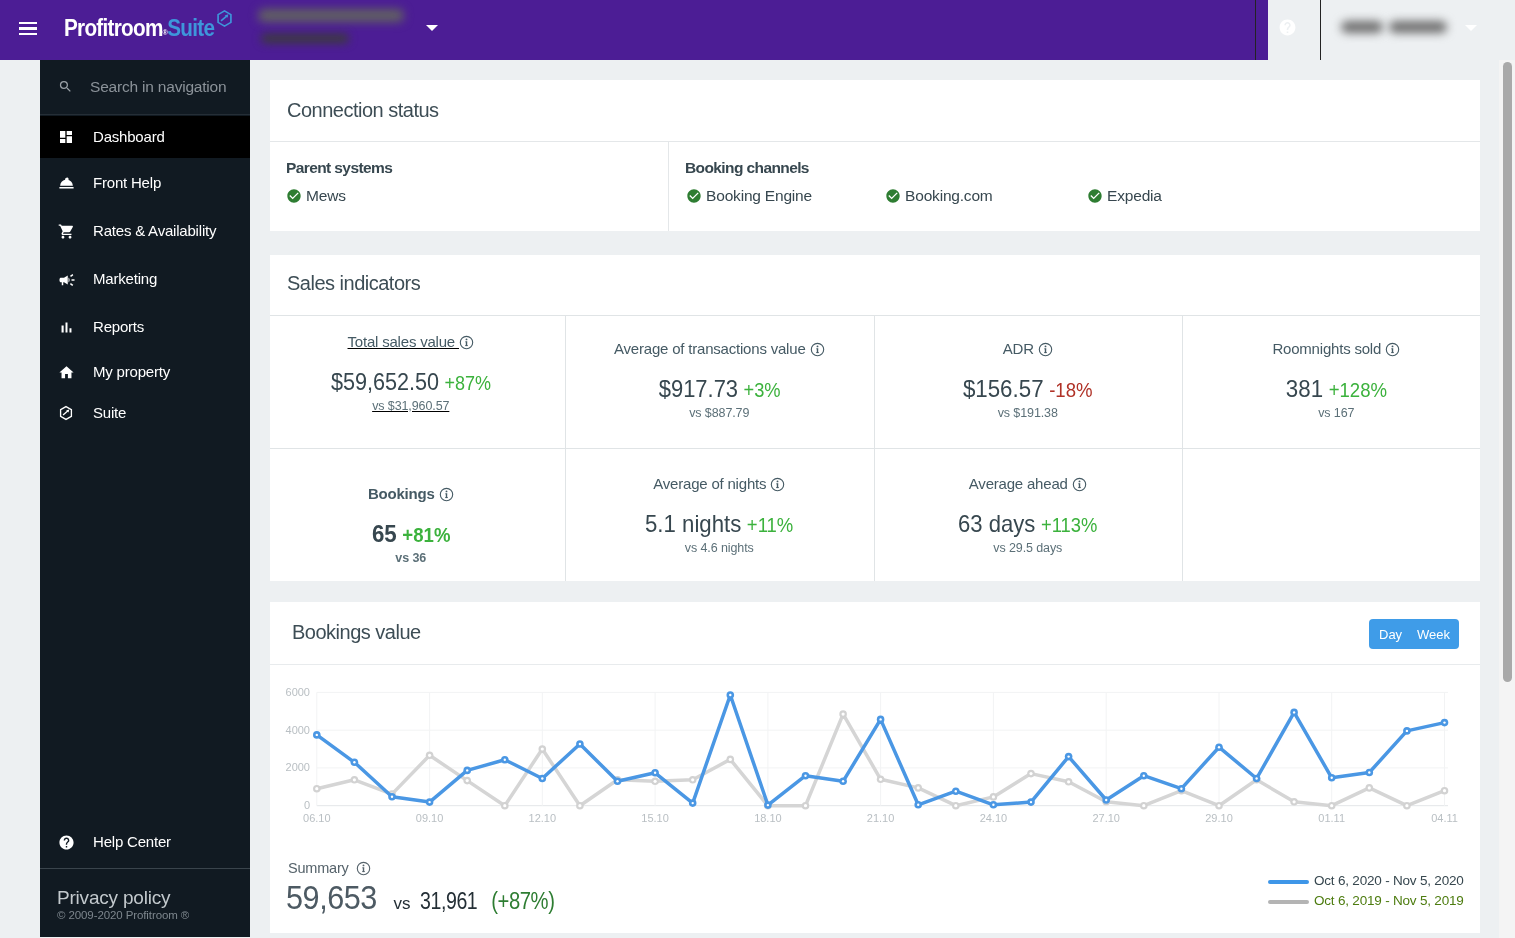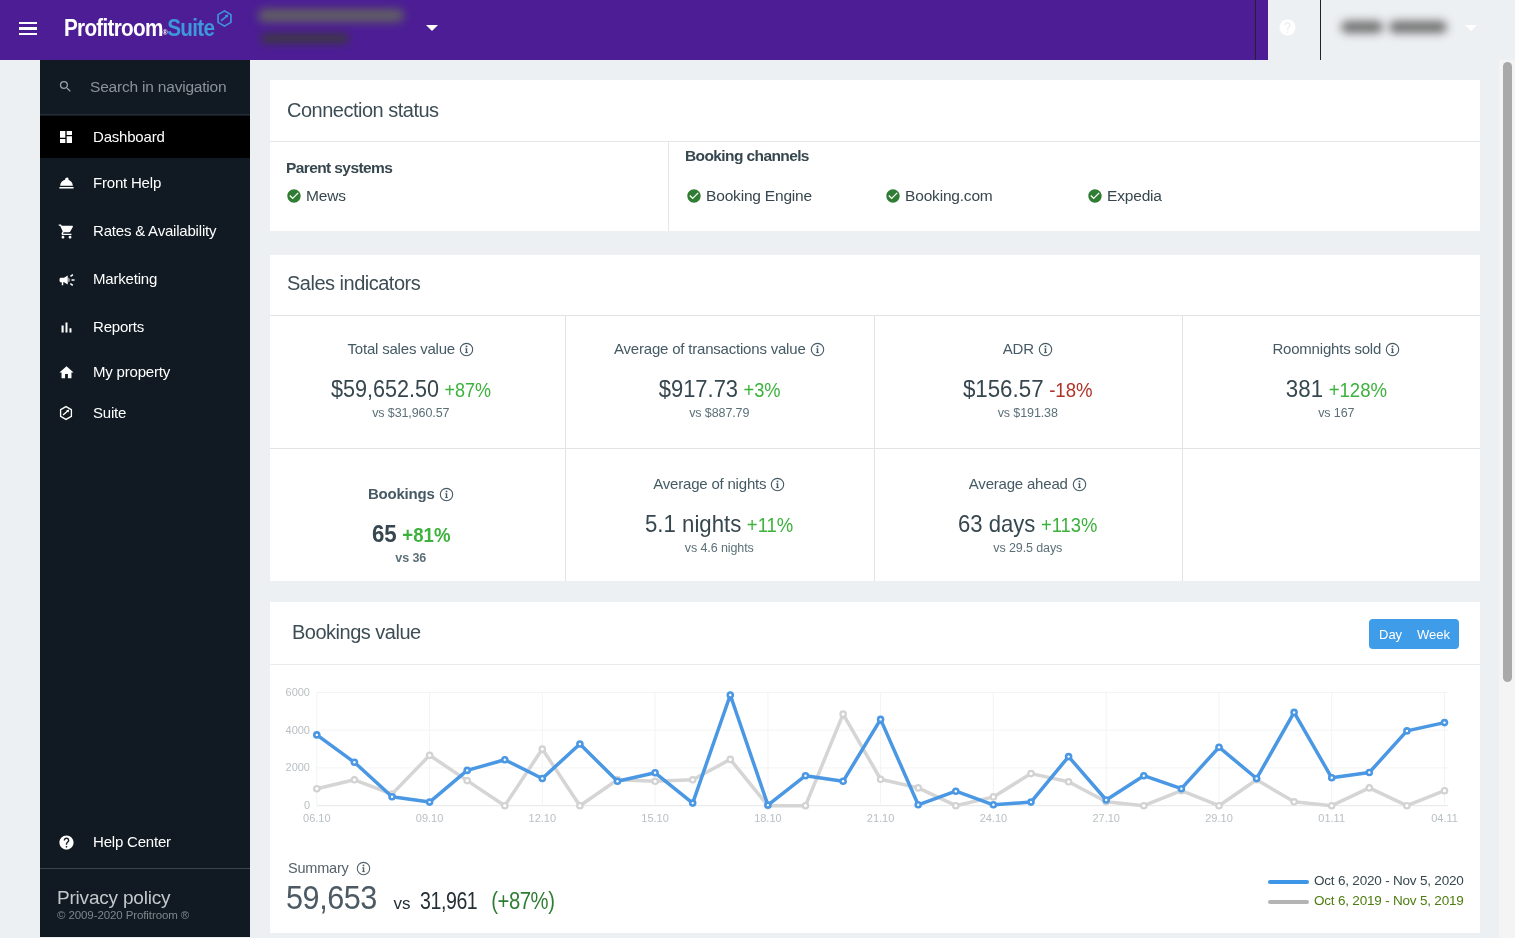--- a/index.html
+++ b/index.html
@@ -143,41 +143,41 @@
 <div id="content">
 
   <div class="card" style="top:20px;height:151px;">
     <div class="cardtitle abs" style="left:17px;top:19px;">Connection status</div>
     <div class="abs" style="left:0;top:61px;width:1210px;height:1px;background:#e4e7e9;"></div>
     <div class="abs" style="left:398px;top:61px;width:1px;height:90px;background:#e4e7e9;"></div>
     <div class="bold16 abs" style="left:16px;top:79px;">Parent systems</div>
     <div class="abs chan" style="left:16px;top:107px;"><svg width="16" height="16" viewBox="0 0 24 24" style="vertical-align:-3px;">
           <path d="M12 2C6.48 2 2 6.48 2 12s4.48 10 10 10 10-4.48 10-10S17.52 2 12 2zm-2 15-5-5 1.41-1.41L10 14.17l7.59-7.59L19 8l-9 9z" fill="#2e7d32"></path>
         </svg> Mews</div>
-    <div class="bold16 abs" style="left:415px;top:67px;">Booking channels</div>
+    <div class="bold16 abs" style="left:415px;top:79px;">Booking channels</div>
     <div class="abs chan" style="left:416px;top:107px;"><svg width="16" height="16" viewBox="0 0 24 24" style="vertical-align:-3px;">
           <path d="M12 2C6.48 2 2 6.48 2 12s4.48 10 10 10 10-4.48 10-10S17.52 2 12 2zm-2 15-5-5 1.41-1.41L10 14.17l7.59-7.59L19 8l-9 9z" fill="#2e7d32"></path>
         </svg> Booking Engine</div>
     <div class="abs chan" style="left:615px;top:107px;"><svg width="16" height="16" viewBox="0 0 24 24" style="vertical-align:-3px;">
           <path d="M12 2C6.48 2 2 6.48 2 12s4.48 10 10 10 10-4.48 10-10S17.52 2 12 2zm-2 15-5-5 1.41-1.41L10 14.17l7.59-7.59L19 8l-9 9z" fill="#2e7d32"></path>
         </svg> Booking.com</div>
     <div class="abs chan" style="left:817px;top:107px;"><svg width="16" height="16" viewBox="0 0 24 24" style="vertical-align:-3px;">
           <path d="M12 2C6.48 2 2 6.48 2 12s4.48 10 10 10 10-4.48 10-10S17.52 2 12 2zm-2 15-5-5 1.41-1.41L10 14.17l7.59-7.59L19 8l-9 9z" fill="#2e7d32"></path>
         </svg> Expedia</div>
   </div>
 
   <div class="card" style="top:195px;height:326px;overflow:hidden;">
     <div class="cardtitle abs" style="left:17px;top:17px;">Sales indicators</div>
     <div class="abs" style="left:0;top:60px;width:1210px;height:1px;background:#e0e4e6;"></div>
     <div class="abs" style="left:0;top:193px;width:1210px;height:1px;background:#e0e4e6;"></div>
     <div class="abs" style="left:295px;top:60px;width:1px;height:266px;background:#e0e4e6;"></div>
     <div class="abs" style="left:603.5px;top:60px;width:1px;height:266px;background:#e0e4e6;"></div>
     <div class="abs" style="left:912px;top:60px;width:1px;height:266px;background:#e0e4e6;"></div>
 
-    <div class="abs" style="left:-13.5px;top:85px;width:308.5px;">
+    <div class="abs" style="left:-13.5px;top:78px;width:308.5px;text-decoration:underline;">
         <div class="mlabel">Total sales value <svg width="15" height="15" viewBox="0 0 16 16" style="vertical-align:-2.5px;">
             <circle cx="8" cy="8" r="6.6" fill="none" stroke="#455a64" stroke-width="1.2"></circle>
             <rect x="7.25" y="6.9" width="1.5" height="4.9" fill="#455a64"></rect>
             <rect x="6.5" y="10.9" width="3" height="0.9" fill="#455a64"></rect>
             <rect x="6.6" y="6.9" width="2.1" height="0.8" fill="#455a64"></rect>
             <circle cx="8" cy="4.7" r="1" fill="#455a64"></circle>
           </svg></div>
 <div class="mnum"><span class="grp" style="transform:scaleX(0.9);"><span class="big">$59,652.50</span><span class="pct" style="color:#3cb23d">+87%</span></span></div>
 <div class="mvs">vs $31,960.57</div>
       </div>

